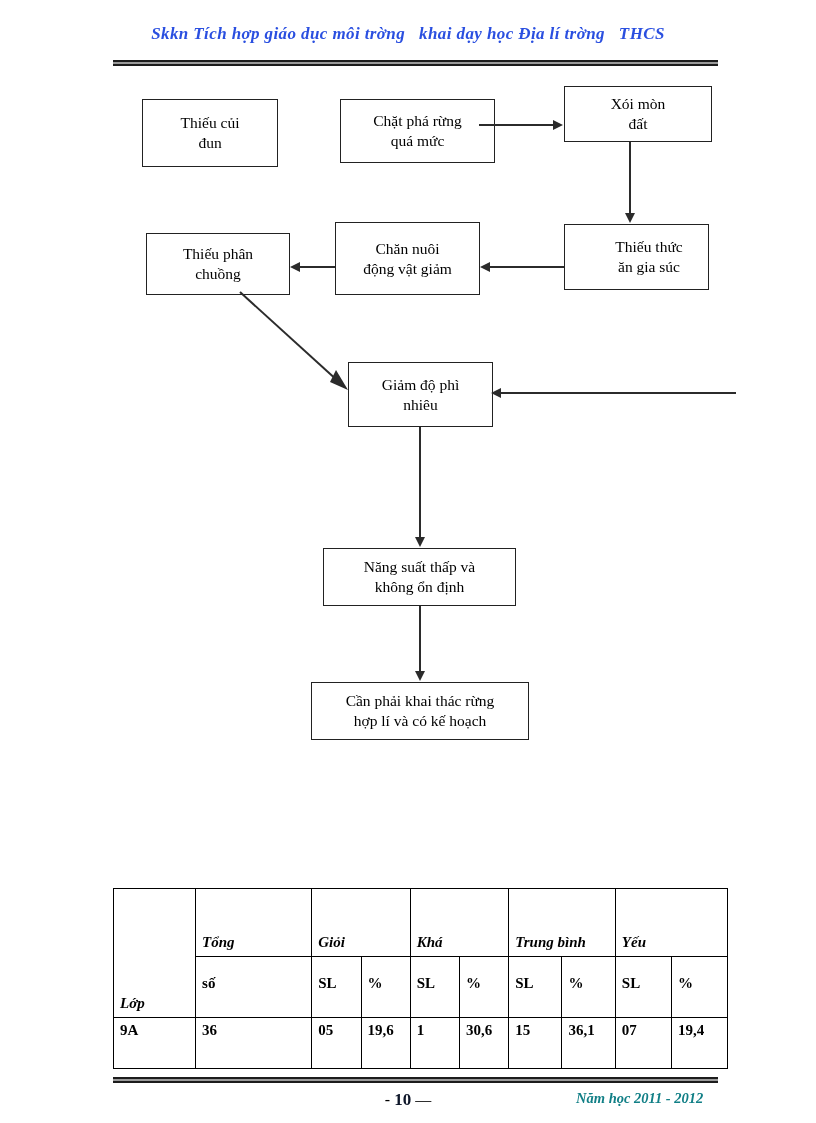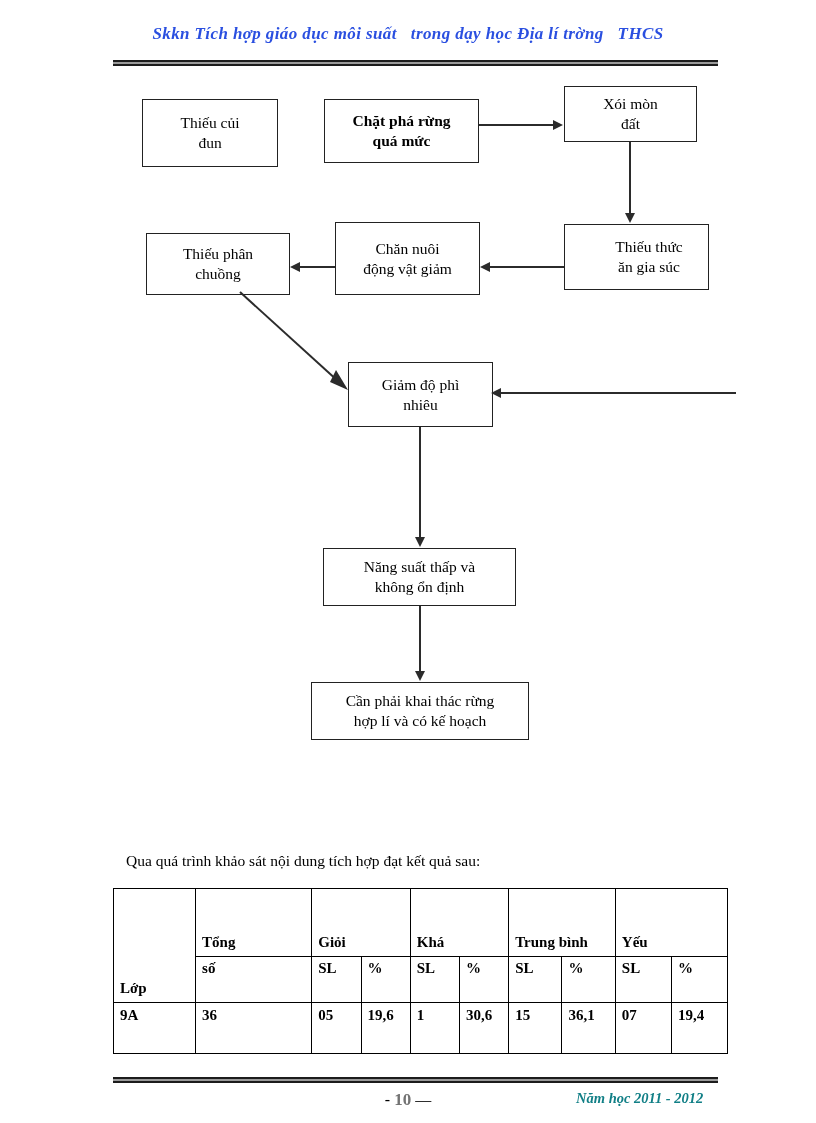--- a/index.html
+++ b/index.html
@@ -53,21 +53,21 @@
     box-sizing: border-box;
     display: flex;
     align-items: center;
     justify-content: center;
     text-align: center;
     font-size: 15.5px;
     line-height: 1.28;
     color: #000000;
     padding: 2px 4px;
   }
-  .fc-box.bold { font-weight: bold; }
+  .fc-box.bold { font-weight: normal; margin-left: 16px; }
 
   .fc-line {
     position: absolute;
     background: #2b2b2b;
   }
   .fc-h { height: 2px; }
   .fc-v { width: 2px; }
 
   
   .ah {
@@ -129,22 +129,22 @@
   td.c-lop     { width: 47px; }
   td.c-tong    { width: 72px; }
   td.c-sl      { width: 59px; }
   td.c-pc      { width: 59px; }
   td.c-sl2     { width: 59px; }
   td.c-pc2     { width: 59px; }
   td.c-sl3     { width: 65px; }
   td.c-pc3     { width: 59px; }
   td.c-sl4     { width: 69px; }
   td.c-pc4     { width: 67px; }
-  tr.head-main td { height: 58px; vertical-align: bottom; padding-bottom: 5px; }
-  tr.head-sub td  { height: 38px; vertical-align: top; padding-top: 3px; }
+  tr.head-main td { height: 58px; vertical-align: bottom; padding-bottom: 5px; font-style: italic; }
+  tr.head-sub td  { height: 38px; vertical-align: top; padding-top: 18px; }
   tr.data-row td  { height: 42px; vertical-align: top; }
 
   
   .rule-bottom {
     position: absolute;
     left: 113px;
     top: 1077px;
     width: 605px;
     height: 6px;
     border-top: 2px solid #1c1c1c;
@@ -155,55 +155,55 @@
   .footer-page {
     position: absolute;
     left: 0;
     top: 1090px;
     width: 816px;
     text-align: center;
     font-size: 16px;
     color: #000000;
   }
   .footer-page .pnum {
-    color: #737373;
+    color: #0f172a;
     font-weight: bold;
     font-size: 17px;
   }
   .footer-year {
     position: absolute;
     left: 576px;
     top: 1090px;
     font-family: "Liberation Serif", "DejaVu Serif", serif;
     font-style: italic;
     font-weight: bold;
     font-size: 14.5px;
     color: #117f86;
     white-space: nowrap;
   }
 </style>
 </head>
 <body>
 
 <div id="page">
 
-  <div class="header-title">Skkn Tích hợp giáo dục môi suất   trong dạy học Địa lí trờng   THCS</div>
+  <div class="header-title">Skkn Tích hợp giáo dục môi trờng   khai dạy học Địa lí trờng   THCS</div>
   <div class="rule-top"></div>
 
   <div class="fc-box" style="left:142px; top:99px; width:136px; height:68px;">
     <span style="white-space:pre-line;">Thiếu củi
 đun</span>
   </div>
 
   <div class="fc-box bold" style="left:324px; top:99px; width:155px; height:64px;">
     <span style="white-space:pre-line;">Chặt phá rừng
 quá mức</span>
   </div>
 
-  <div class="fc-box" style="left:564px; top:86px; width:133px; height:56px;">
+  <div class="fc-box" style="left:564px; top:86px; width:148px; height:56px;">
     <span style="white-space:pre-line;">Xói mòn
 đất</span>
   </div>
 
   <div class="fc-box" style="left:146px; top:233px; width:144px; height:62px;">
     <span style="white-space:pre-line;">Thiếu phân
 chuồng</span>
   </div>
 
   <div class="fc-box" style="left:335px; top:222px; width:145px; height:73px;">
@@ -252,21 +252,20 @@
 
   <div class="fc-line fc-h" style="left:500px; top:392px; width:236px;"></div>
   <div class="ah ah-left" style="left:491px; top:388px;"></div>
 
   <div class="fc-line fc-v" style="left:419px; top:427px; height:110px;"></div>
   <div class="ah ah-down" style="left:415px; top:537px;"></div>
 
   <div class="fc-line fc-v" style="left:419px; top:606px; height:65px;"></div>
   <div class="ah ah-down" style="left:415px; top:671px;"></div>
 
-  <div class="para">Qua quá trình khảo sát nội dung tích hợp đạt kết quả sau:</div>
 
   <div class="tbl-wrap">
     <table class="result">
       <tbody>
           <tr class="head-main">
         <td class="c-lop" rowspan="2">Lớp</td>
         <td class="c-tong">Tổng</td>
         <td class="c-sl" colspan="2">Giỏi</td>
         <td class="c-sl2" colspan="2">Khá</td>
         <td class="c-sl3" colspan="2">Trung bình</td>

